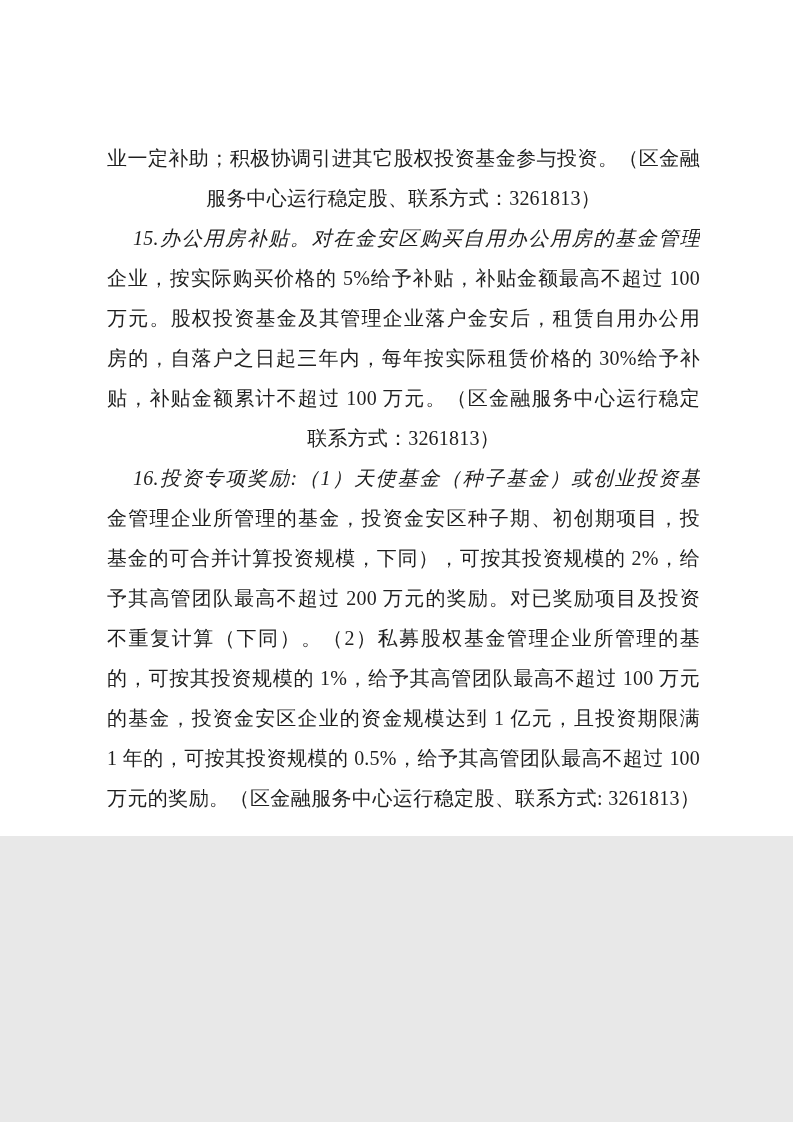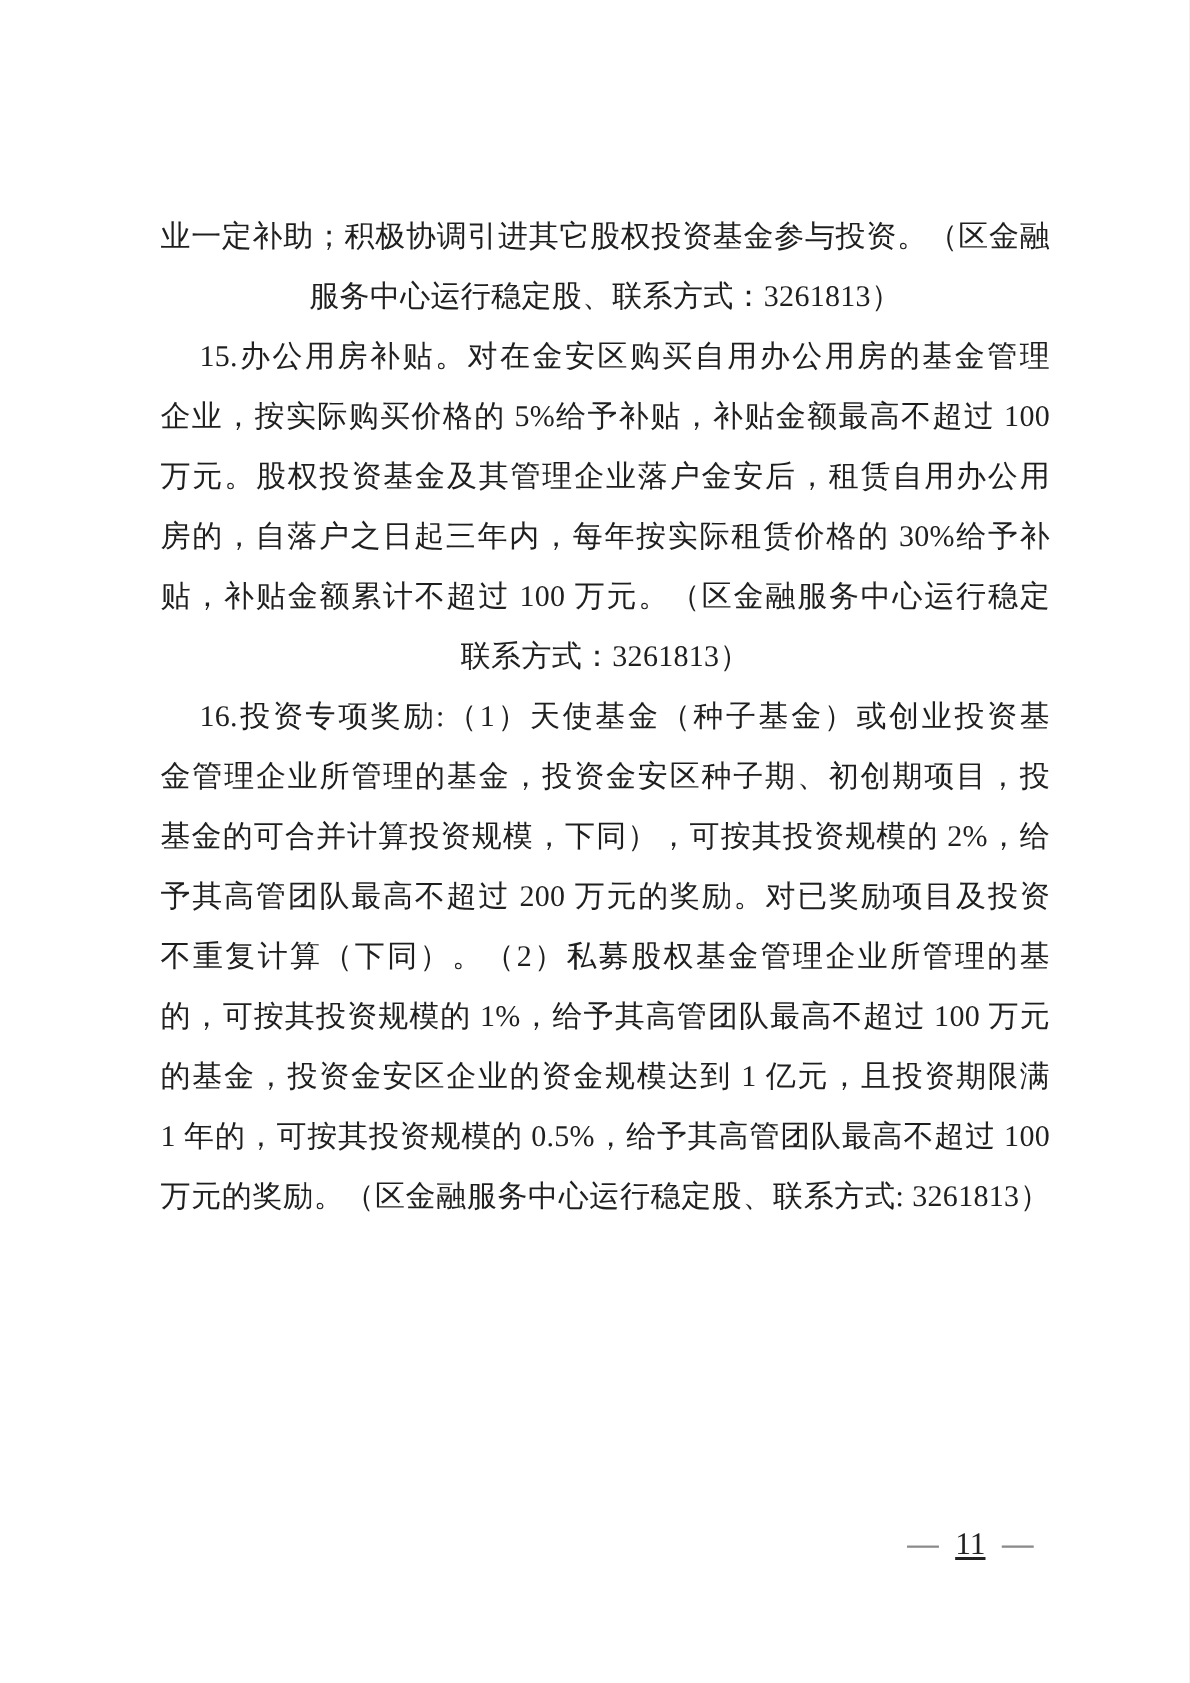--- a/index.html
+++ b/index.html
@@ -3,21 +3,21 @@
 <meta charset="utf-8">
 <style>
   html, body {
     margin: 0;
     padding: 0;
     background: #e8e8e8;
   }
   .page {
     position: relative;
     width: 793px;
-    height: 1122px;
+    height: 836px;
     background: #ffffff;
     overflow: hidden;
     font-family: "Liberation Serif", "DejaVu Serif", serif;
   }
   .doc-body {
     position: absolute;
     left: 107px;
     top: 138px;
     width: 593px;
     color: #1f1f1f;
@@ -30,20 +30,21 @@
     overflow: hidden;
     word-break: break-all;
     text-align: center;
   }
   .doc-line.justify {
     text-align: justify;
     text-align-last: justify;
   }
   .doc-line.indent {
     text-indent: 26px;
+    font-style: italic;
   }
   .page-footer {
     position: absolute;
     top: 1014px;
     right: 104px;
     height: 30px;
     display: flex;
     align-items: center;
     font-size: 21px;
     line-height: 30px;

